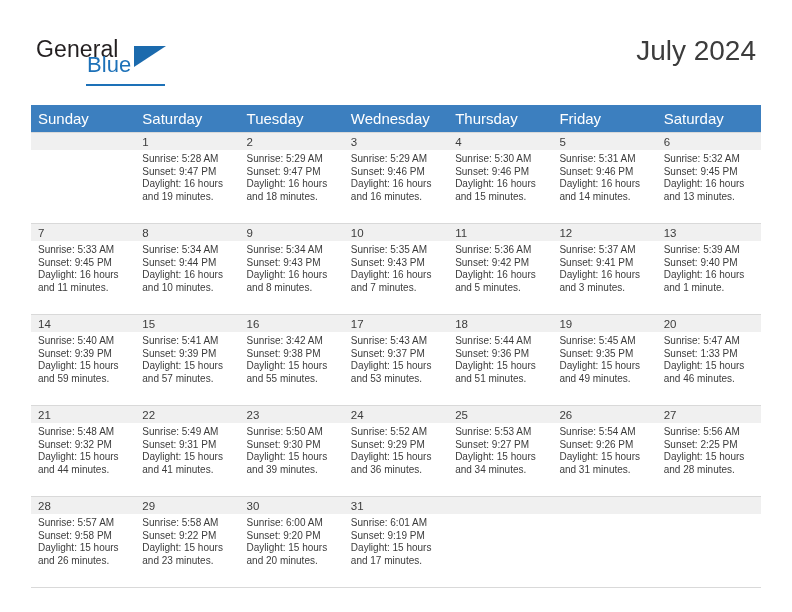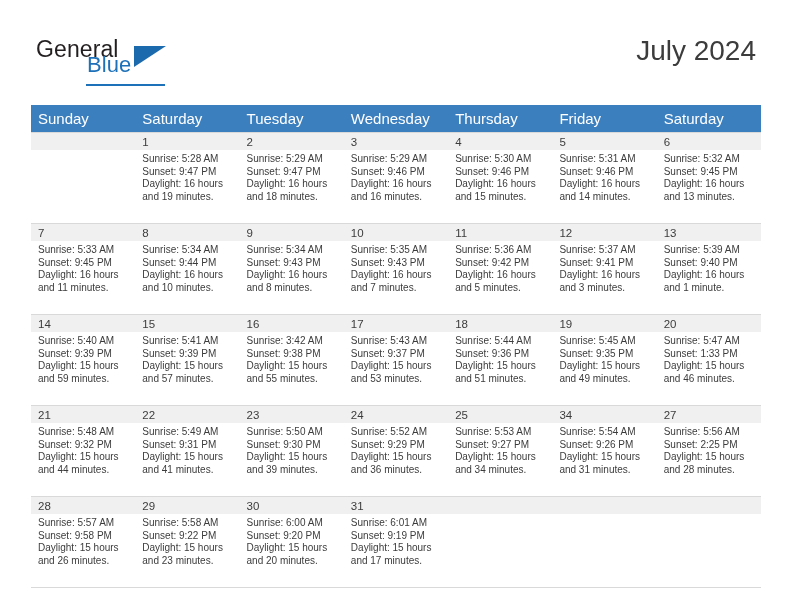--- a/index.html
+++ b/index.html
@@ -440,21 +440,21 @@
               <div class="cell-lines">
                 <div>Sunrise: 5:53 AM</div>
                 <div>Sunset: 9:27 PM</div>
                 <div>Daylight: 15 hours</div>
                 <div>and 34 minutes.</div>
               </div>
             </div>
           </td>
           <td>
             <div class="cell-inner">
-              <div class="daynum-bar">34</div>
+              <div class="daynum-bar">26</div>
               <div class="cell-lines">
                 <div>Sunrise: 5:54 AM</div>
                 <div>Sunset: 9:26 PM</div>
                 <div>Daylight: 15 hours</div>
                 <div>and 31 minutes.</div>
               </div>
             </div>
           </td>
           <td>
             <div class="cell-inner">

